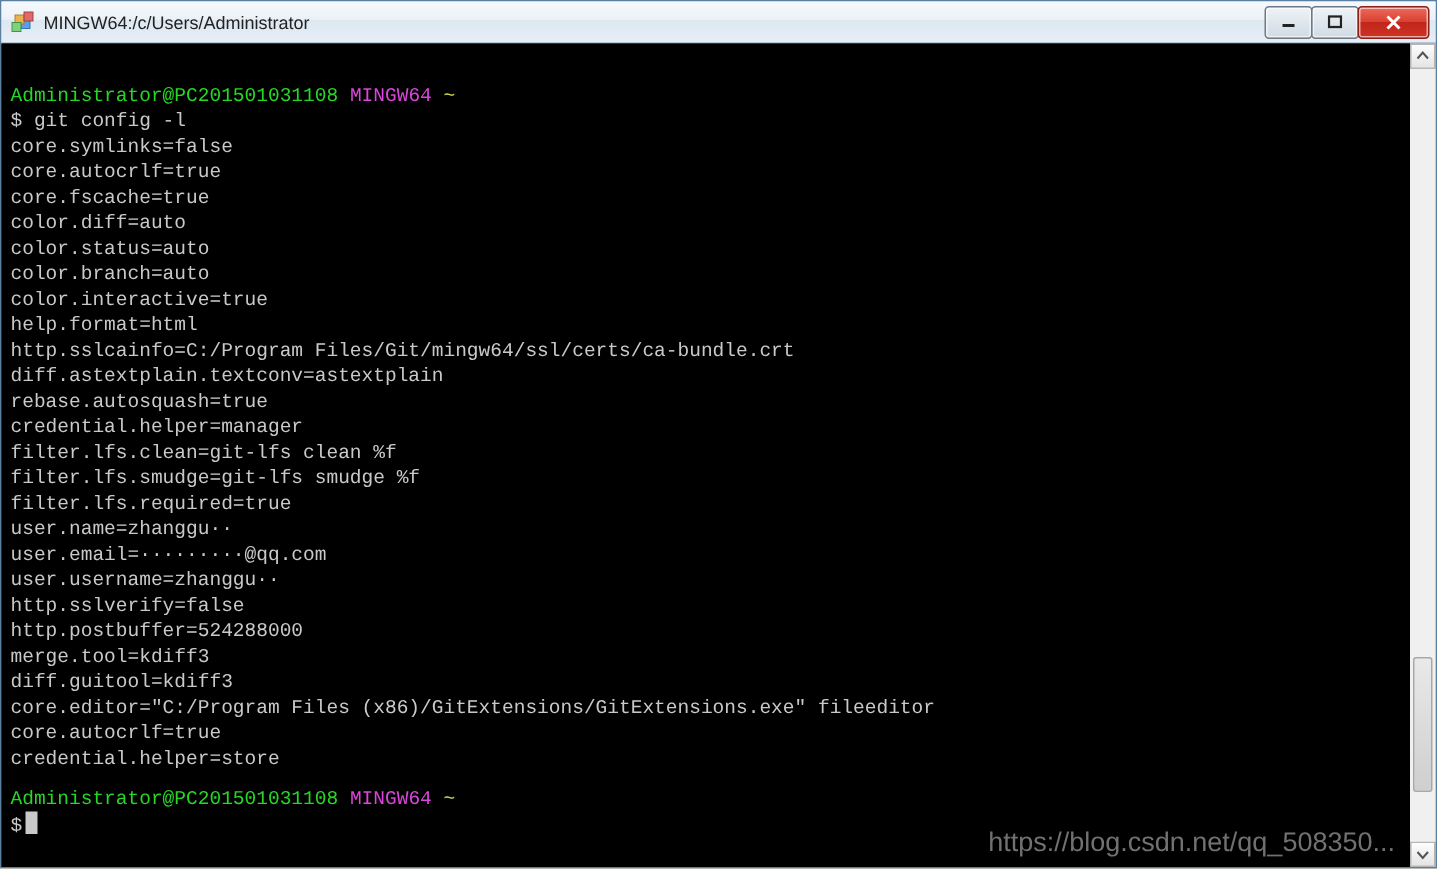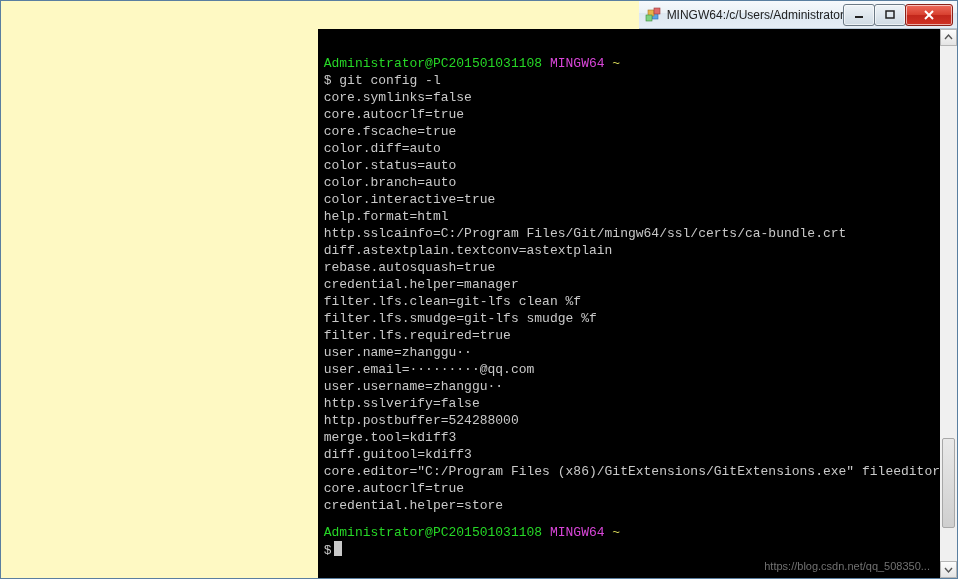--- a/index.html
+++ b/index.html
@@ -14,21 +14,20 @@
   }
   .window {
     width: 958px;
     height: 579px;
     box-sizing: border-box;
     border: 1px solid #5a7fa0;
     background: #fef9c3;
     display: flex;
     flex-direction: column;
     position: relative;
-    align-items: flex-end;
   }
   .titlebar {
     height: 28px;
     background: linear-gradient(180deg, #f6f9fc 0%, #eaf1f6 45%, #dde8f1 46%, #e6eef6 100%);
     border-bottom: 1px solid #b6c6d4;
     display: flex;
     align-items: center;
     padding: 0 4px 0 6px;
     box-sizing: border-box;
     color: #1a1a1a;
@@ -133,21 +132,21 @@
     background: linear-gradient(180deg,#e9e9e9,#cfcfcf);
     border:1px solid #a8a8a8;
     border-radius:2px;
   }
   .watermark {
     position:absolute;
     right:10px;
     bottom:6px;
     color:#858585;
     font-family:"Segoe UI",Tahoma,sans-serif;
-    font-size:11px;
+    font-size:18px;
     opacity:0.85;
     pointer-events:none;
   }
 </style>
 </head>
 <body>
 
 <div class="window">
 
   <div class="titlebar">

